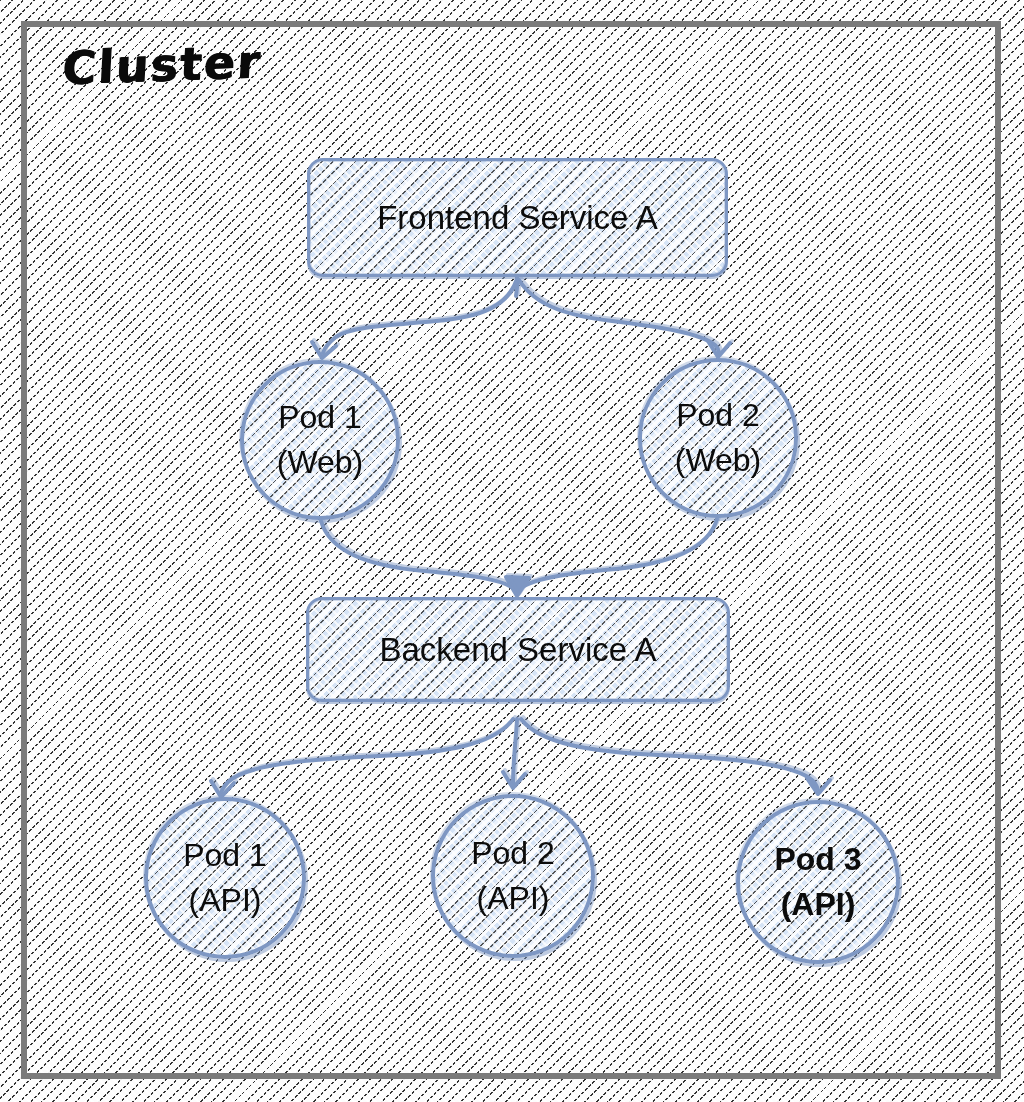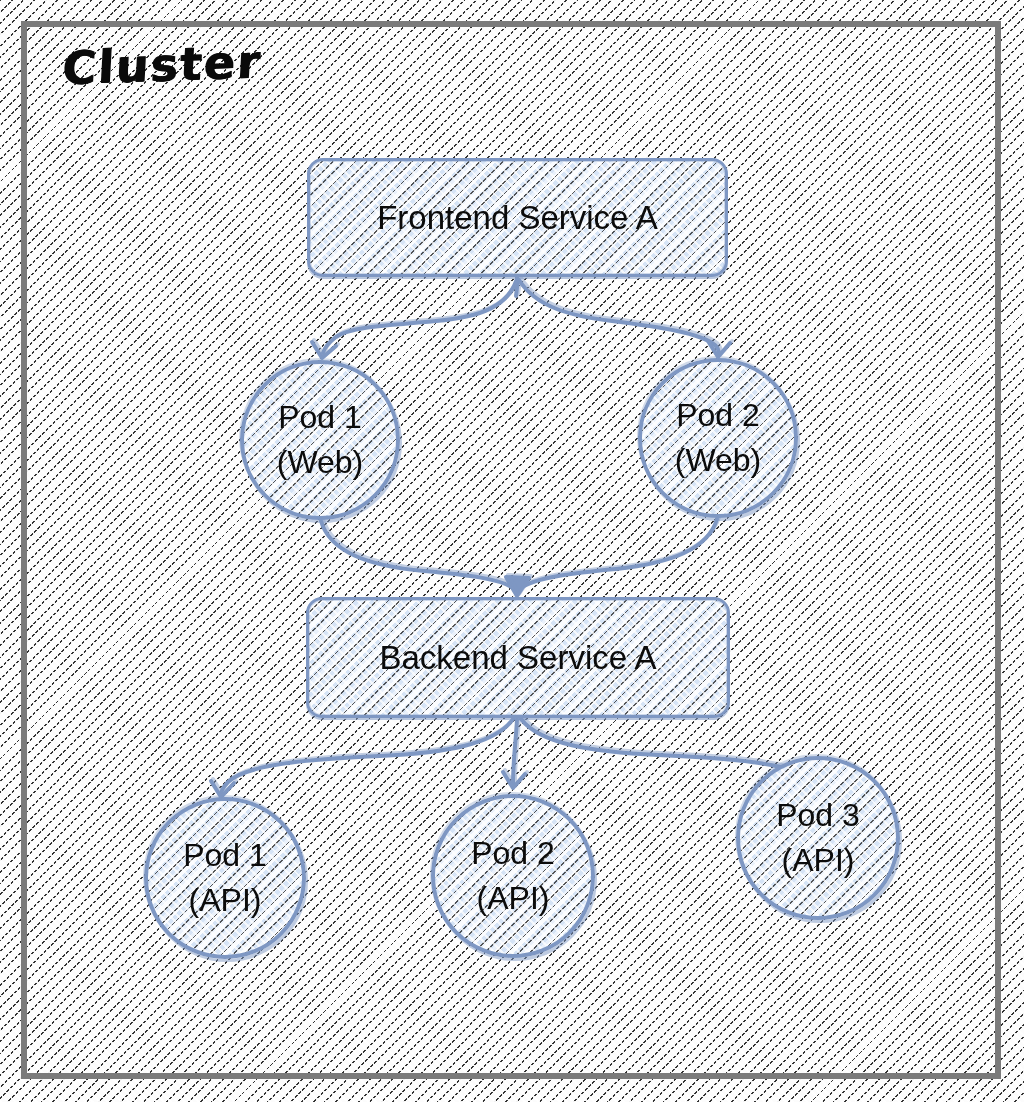--- a/index.html
+++ b/index.html
@@ -46,26 +46,26 @@
     font-size:33px;
     box-shadow:0 2px 0 0 rgba(126,151,195,0.55), inset 0 0 0 1px rgba(126,151,195,0.35);
   }
   .pod{
     border:4px solid #7e97c3;
     border-radius:50%;
     font-size:32px;line-height:1.4;
     box-shadow:2px 3px 0 0 rgba(126,151,195,0.5), -1px -2px 0 0 rgba(126,151,195,0.35);
   }
   #svc-frontend{left:307px;top:158px;width:421px;height:119px;}
-  #svc-backend {left:306px;top:597px;width:424px;height:121px;}
+  #svc-backend {left:306px;top:597px;width:424px;height:105px;}
   #pod-web-1{left:240px;top:360px;width:160px;height:160px;}
   #pod-web-2{left:638px;top:358px;width:160px;height:160px;}
   #pod-api-1{left:144px;top:797px;width:162px;height:162px;}
   #pod-api-2{left:431px;top:794px;width:164px;height:164px;}
-  #pod-api-3{left:736px;top:756px;width:164px;height:164px;}
+  #pod-api-3{left:736px;top:800px;width:164px;height:164px;font-weight:bold;}
   #edges-svg{position:absolute;left:0;top:0;width:1024px;height:1102px;pointer-events:none;}
 </style>
 </head>
 <body>
 
 <div id="canvas">
 
   <div class="cluster-border"></div>
 
   <div class="cluster-label">Cluster</div>

